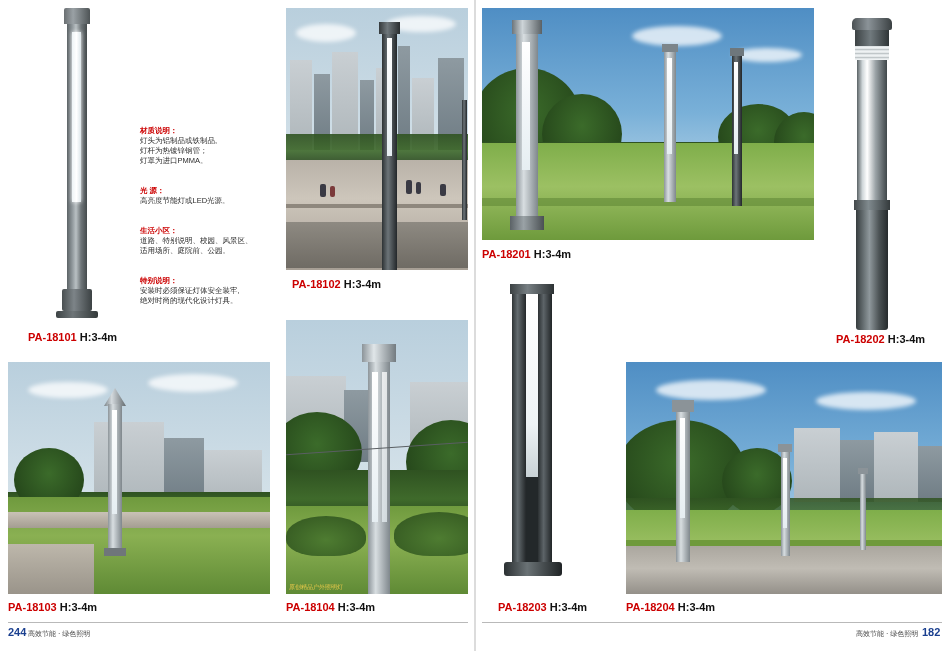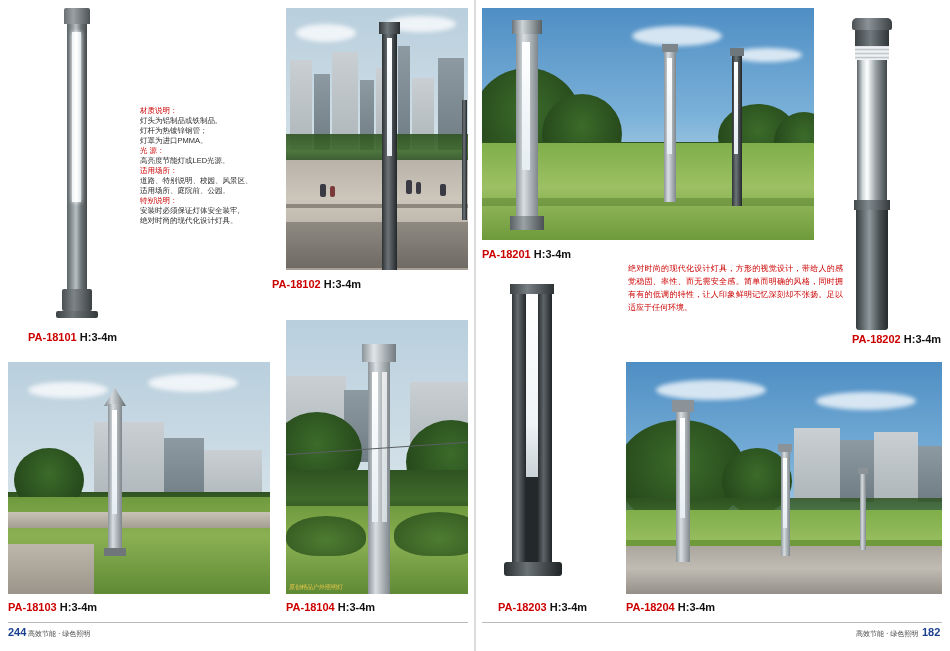--- a/index.html
+++ b/index.html
@@ -43,21 +43,22 @@
   
   .spec {
     position: absolute;
     font-size: 7.5px;
     line-height: 10px;
     color: #2b2b2b;
     width: 150px;
   }
   .spec .hd {
     color: #cc0000;
-    font-weight: normal;
+    font-weight: bold;
+    margin-top: 20px;
   }
   .desc-red {
     position: absolute;
     font-size: 8px;
     line-height: 13px;
     color: #cc0000;
     width: 215px;
     text-align: justify;
   }
 
@@ -211,21 +212,21 @@
     <span class="h">H:3-4m</span>
   </div>
 
   <div class="spec" style="left:140px; top:106px;">
     <div class="hd">材质说明：</div>
     <div>灯头为铝制品或铁制品,</div>
     <div>灯杆为热镀锌钢管；</div>
     <div>灯罩为进口PMMA。</div>
     <div class="hd">光    源：</div>
     <div>高亮度节能灯或LED光源。</div>
-    <div class="hd">适用场所：</div>
+    <div class="hd">生活小区：</div>
     <div>道路、特别说明、校园、风景区、</div>
     <div>适用场所、庭院前、公园。</div>
     <div class="hd">特别说明：</div>
     <div>安装时必须保证灯体安全装牢,</div>
     <div>绝对时尚的现代化设计灯具。</div>
   </div>
 
   <div class="photo" style="left:286px; top:8px; width:182px; height:262px;">
     <div class="sky-pale"></div>
     <div class="cloud" style="left:10px;top:16px;width:60px;height:18px;"></div>
@@ -251,21 +252,21 @@
     <div class="figure" style="left:120px;top:172px;width:6px;height:14px;"></div>
     <div class="figure" style="left:130px;top:174px;width:5px;height:12px;"></div>
     <div class="figure" style="left:154px;top:176px;width:6px;height:12px;"></div>
 
     <div class="pole-dark" style="left:96px;top:20px;width:15px;height:242px;"></div>
     <div style="position:absolute;left:93px;top:14px;width:21px;height:12px;background:linear-gradient(to right,#353a3c,#6f777b 40%,#2a2e30);"></div>
     <div class="pole-lamp" style="left:101px;top:30px;width:5px;height:118px;"></div>
 
     <div class="pole-dark" style="left:176px;top:92px;width:5px;height:120px;"></div>
   </div>
-  <div class="caption" style="left:272px; top:278px;">
+  <div class="caption" style="left:292px; top:278px;">
     <span>PA-18102</span>
     <span class="h">H:3-4m</span>
   </div>
 
   <div class="photo" style="left:482px; top:8px; width:332px; height:232px;">
     <div class="sky-blue"></div>
     <div class="cloud" style="left:150px;top:18px;width:90px;height:20px;"></div>
     <div class="cloud" style="left:250px;top:40px;width:70px;height:14px;"></div>
 
     <div class="palm" style="left:-10px;top:60px;width:110px;height:110px;"></div>
@@ -299,26 +300,25 @@
   </div>
 
   <div class="lamp-wrap" style="left:838px; top:8px; width:70px; height:325px;">
     <div class="p202-cap"></div>
     <div class="p202-neck"></div>
     <div class="p202-ring"></div>
     <div class="p202-tube"></div>
     <div class="p202-band"></div>
     <div class="p202-lower"></div>
   </div>
-  <div class="caption" style="left:836px; top:333px;margin-left:16px;">
+  <div class="caption" style="left:836px; top:333px;">
     <span>PA-18202</span>
     <span class="h">H:3-4m</span>
   </div>
 
-  <div class="desc-red" style="left:628px; top:262px;">绝对时尚的现代化设计灯具，方形的视觉设计，带给人的感觉稳固、率性、而无需安全感。简单而明确的风格，同时拥有有的低调的特性，让人印象鲜明记忆深刻却不张扬。足以适应于任何环境。</div>
 
   <div class="photo" style="left:8px; top:362px; width:262px; height:232px;">
     <div class="sky-pale"></div>
     <div class="cloud" style="left:20px;top:20px;width:80px;height:16px;"></div>
     <div class="cloud" style="left:140px;top:12px;width:90px;height:18px;"></div>
 
     <div class="bldg" style="left:86px;top:60px;width:70px;height:84px;"></div>
     <div class="bldg-dk" style="left:156px;top:76px;width:40px;height:68px;"></div>
     <div class="bldg" style="left:196px;top:88px;width:58px;height:56px;"></div>
     <div class="treeline" style="top:130px;height:24px;"></div>

